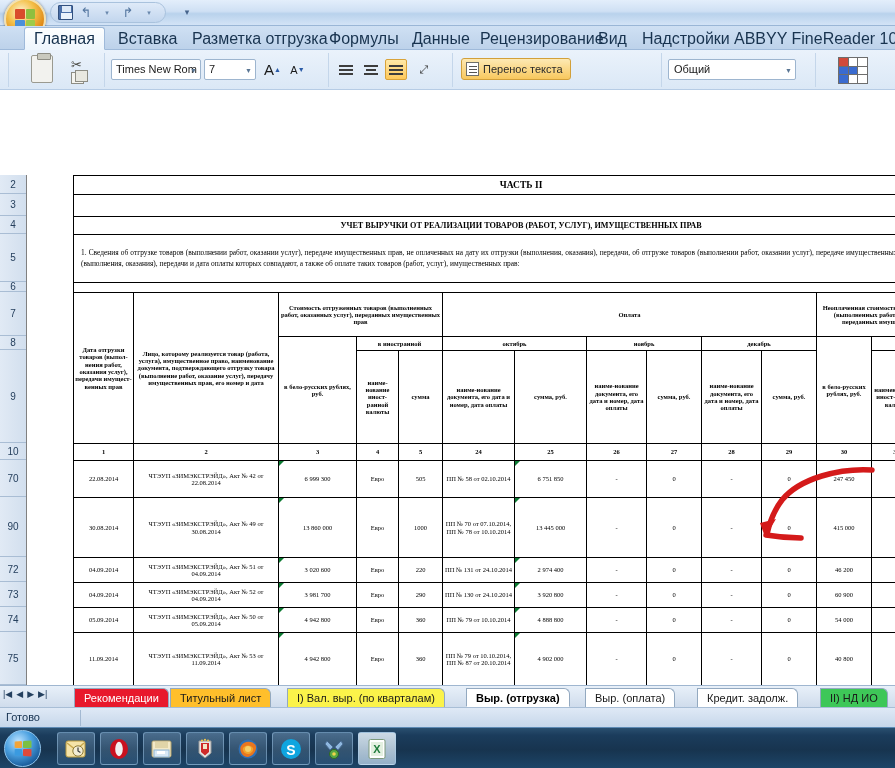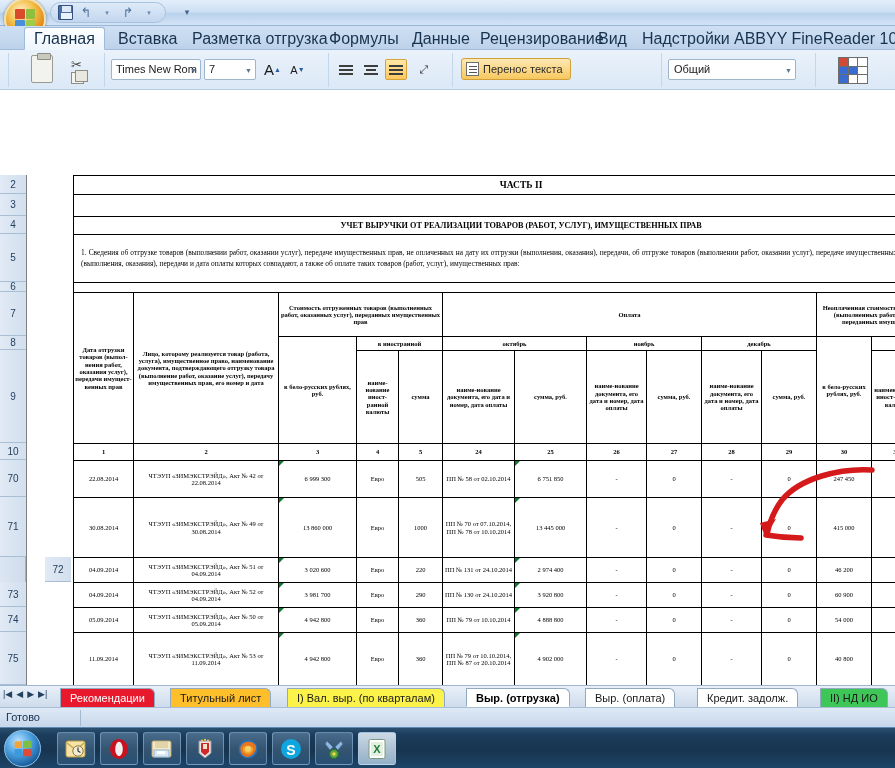--- a/index.html
+++ b/index.html
@@ -395,22 +395,22 @@
     <div class="rn" style="top:19px;height:22px;">3</div>
     <div class="rn" style="top:41px;height:18px;">4</div>
     <div class="rn" style="top:59px;height:48px;">5</div>
     <div class="rn" style="top:107px;height:10px;">6</div>
     <div class="rn" style="top:117px;height:44px;">7</div>
     <div class="rn" style="top:161px;height:14px;">8</div>
     <div class="rn" style="top:175px;height:93px;">9</div>
     <div class="rn" style="top:268px;height:17px;">10</div>
 
     <div class="rn" style="top:285px;height:37px;">70</div>
-    <div class="rn" style="top:322px;height:60px;">71</div>
-    <div class="rn" style="top:382px;height:25px;margin-left:45px;">72</div>
+    <div class="rn" style="top:322px;height:60px;">90</div>
+    <div class="rn" style="top:382px;height:25px;">72</div>
     <div class="rn" style="top:407px;height:25px;">73</div>
     <div class="rn" style="top:432px;height:25px;">74</div>
     <div class="rn" style="top:457px;height:53px;">75</div>
   </div>
 
   <div class="gridwrap">
     <table class="xl">
       <colgroup>
         <col style="width:60px">
         <col style="width:145px">
@@ -616,21 +616,21 @@
 </svg>
 
 <div class="tabstrip">
   <div class="navbtns">
     <span>|◀</span>
     <span>◀</span>
     <span>▶</span>
     <span>▶|</span>
   </div>
 
-  <div class="stab" style="left:60px;background:#e8192c;color:#fff;">Рекомендации</div>
+  <div class="stab" style="left:74px;background:#e8192c;color:#fff;">Рекомендации</div>
   <div class="stab" style="left:170px;background:#ffbf2b;">Титульный лист</div>
   <div class="stab" style="left:287px;background:#fbf34a;">I) Вал. выр. (по кварталам)</div>
   <div class="stab sel" style="left:466px;background:#ffffff;">Выр. (отгрузка)</div>
   <div class="stab" style="left:585px;background:#ffffff;">Выр. (оплата)</div>
   <div class="stab" style="left:697px;background:#ffffff;">Кредит. задолж.</div>
   <div class="stab" style="left:820px;background:#3ec758;text-align:center;">II) НД ИО</div>
 </div>
 
 <div class="statusbar">
   <div class="status-text">Готово</div>

